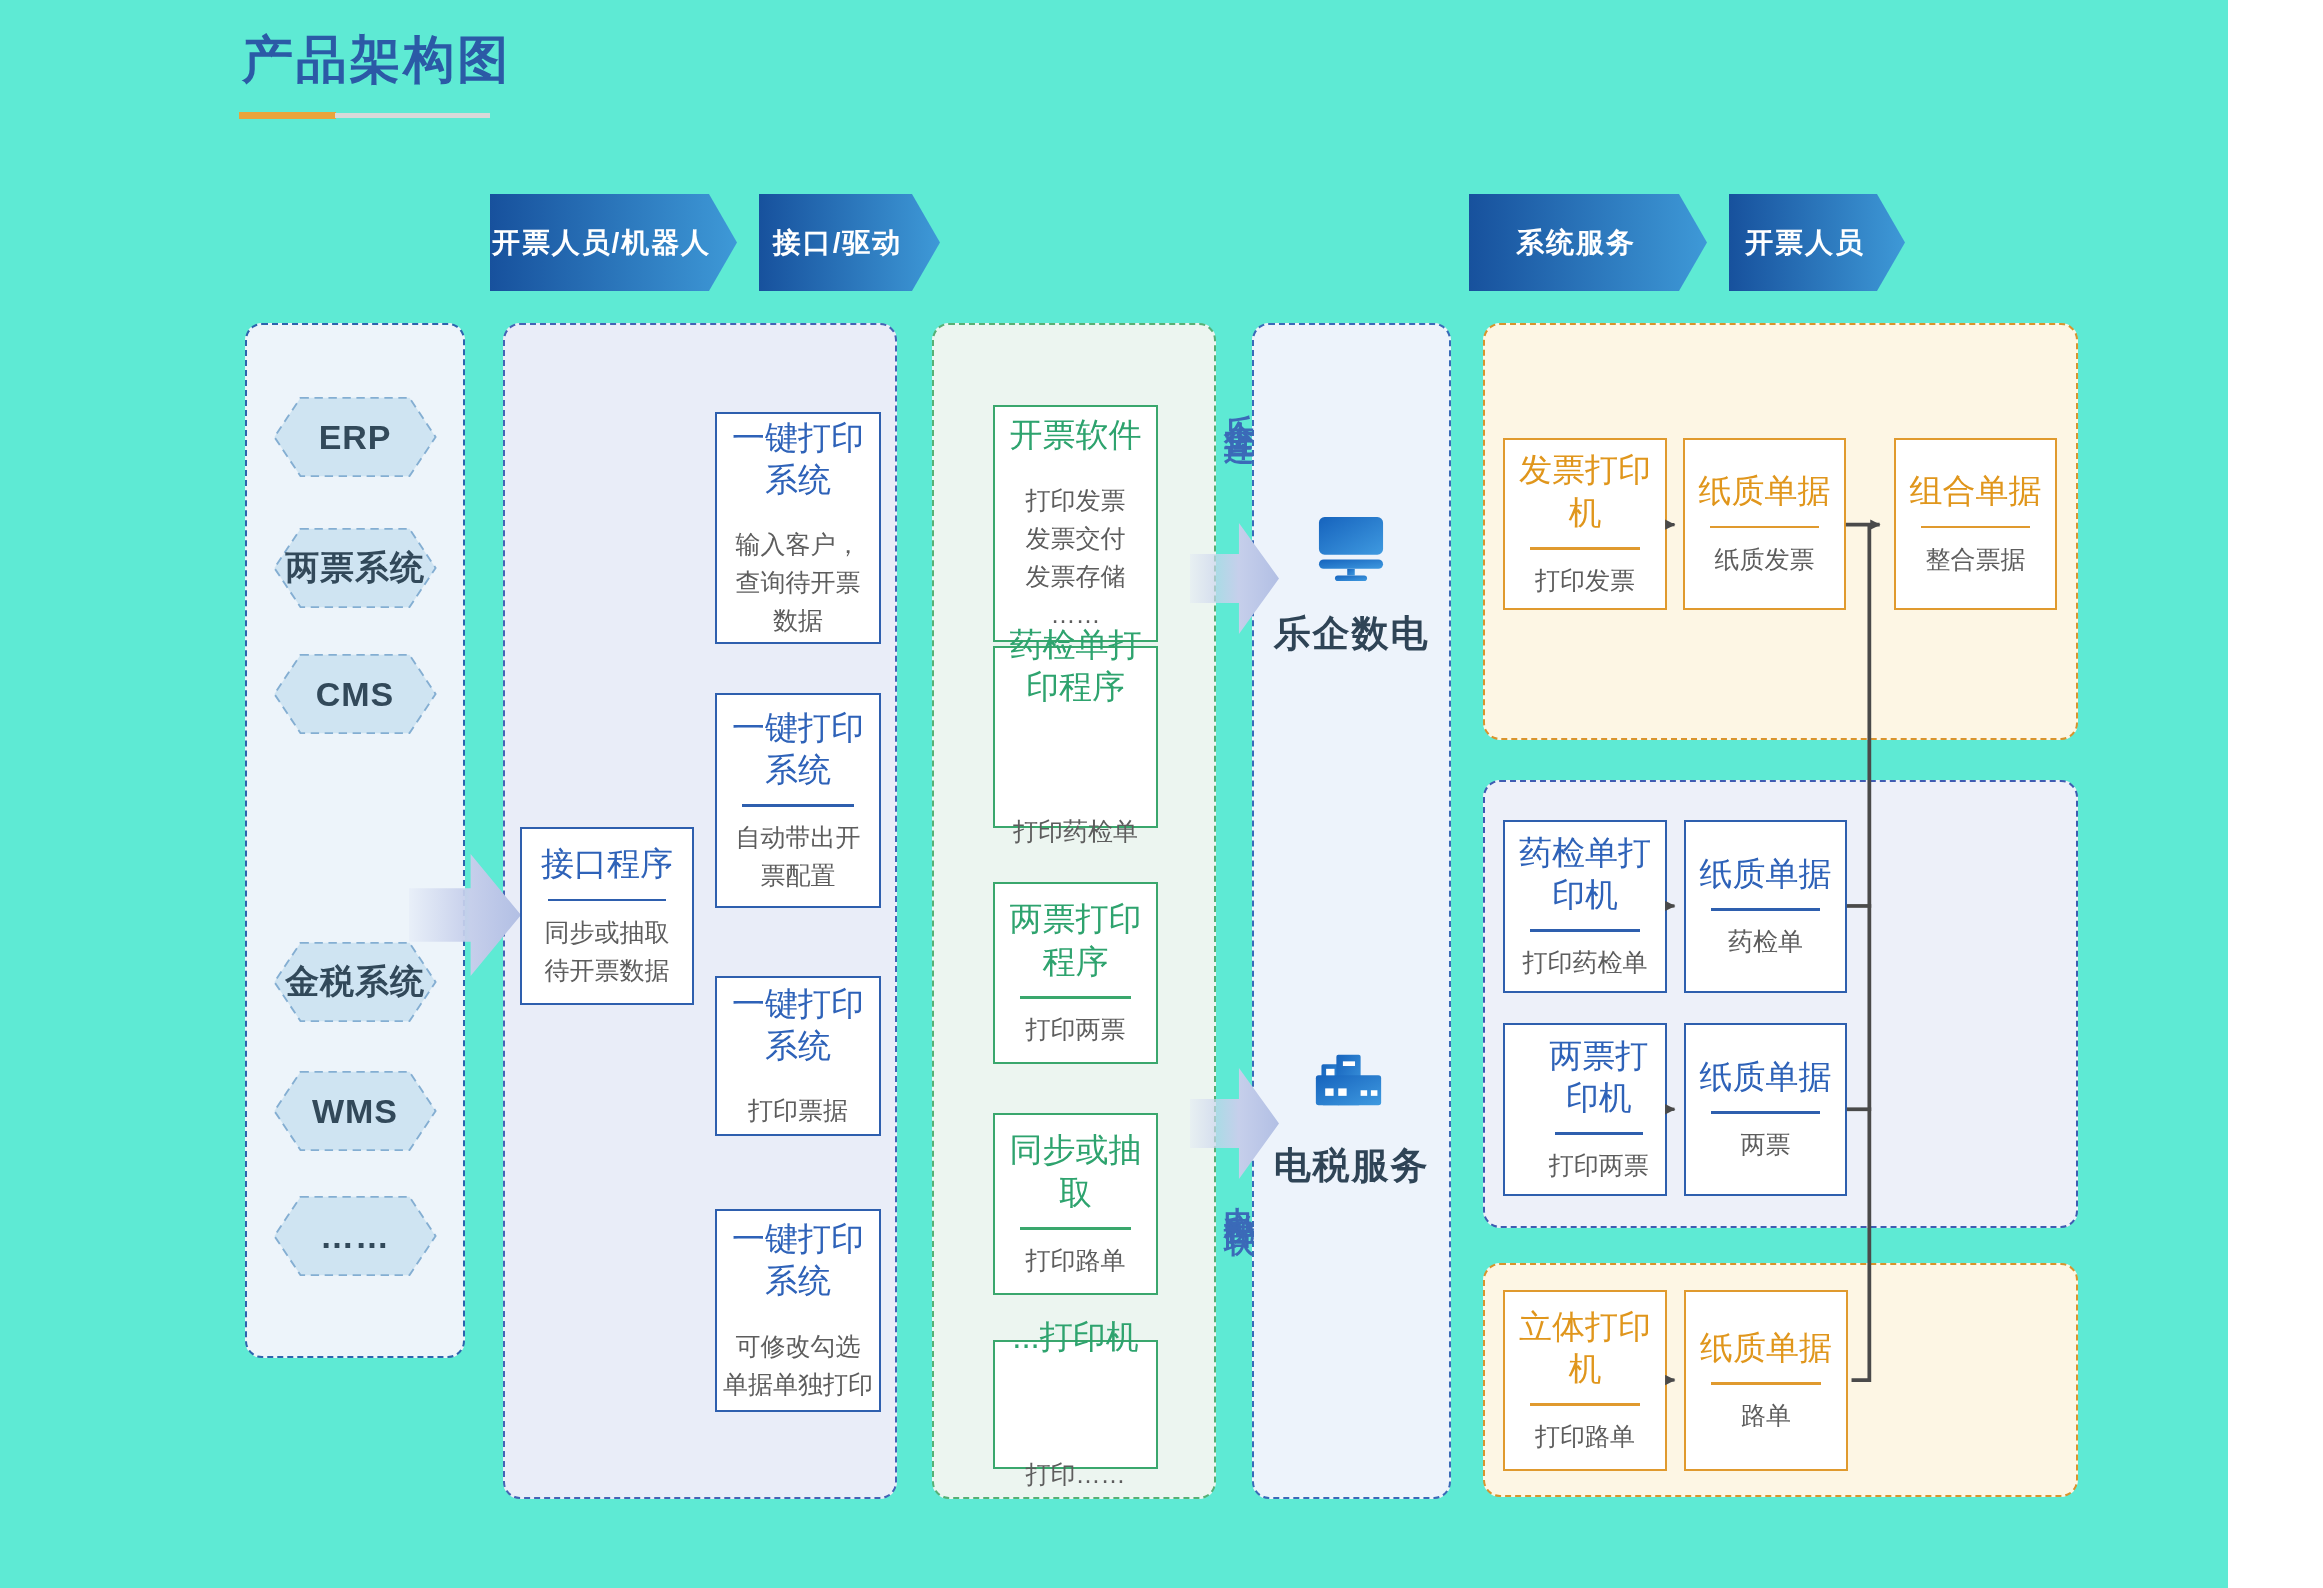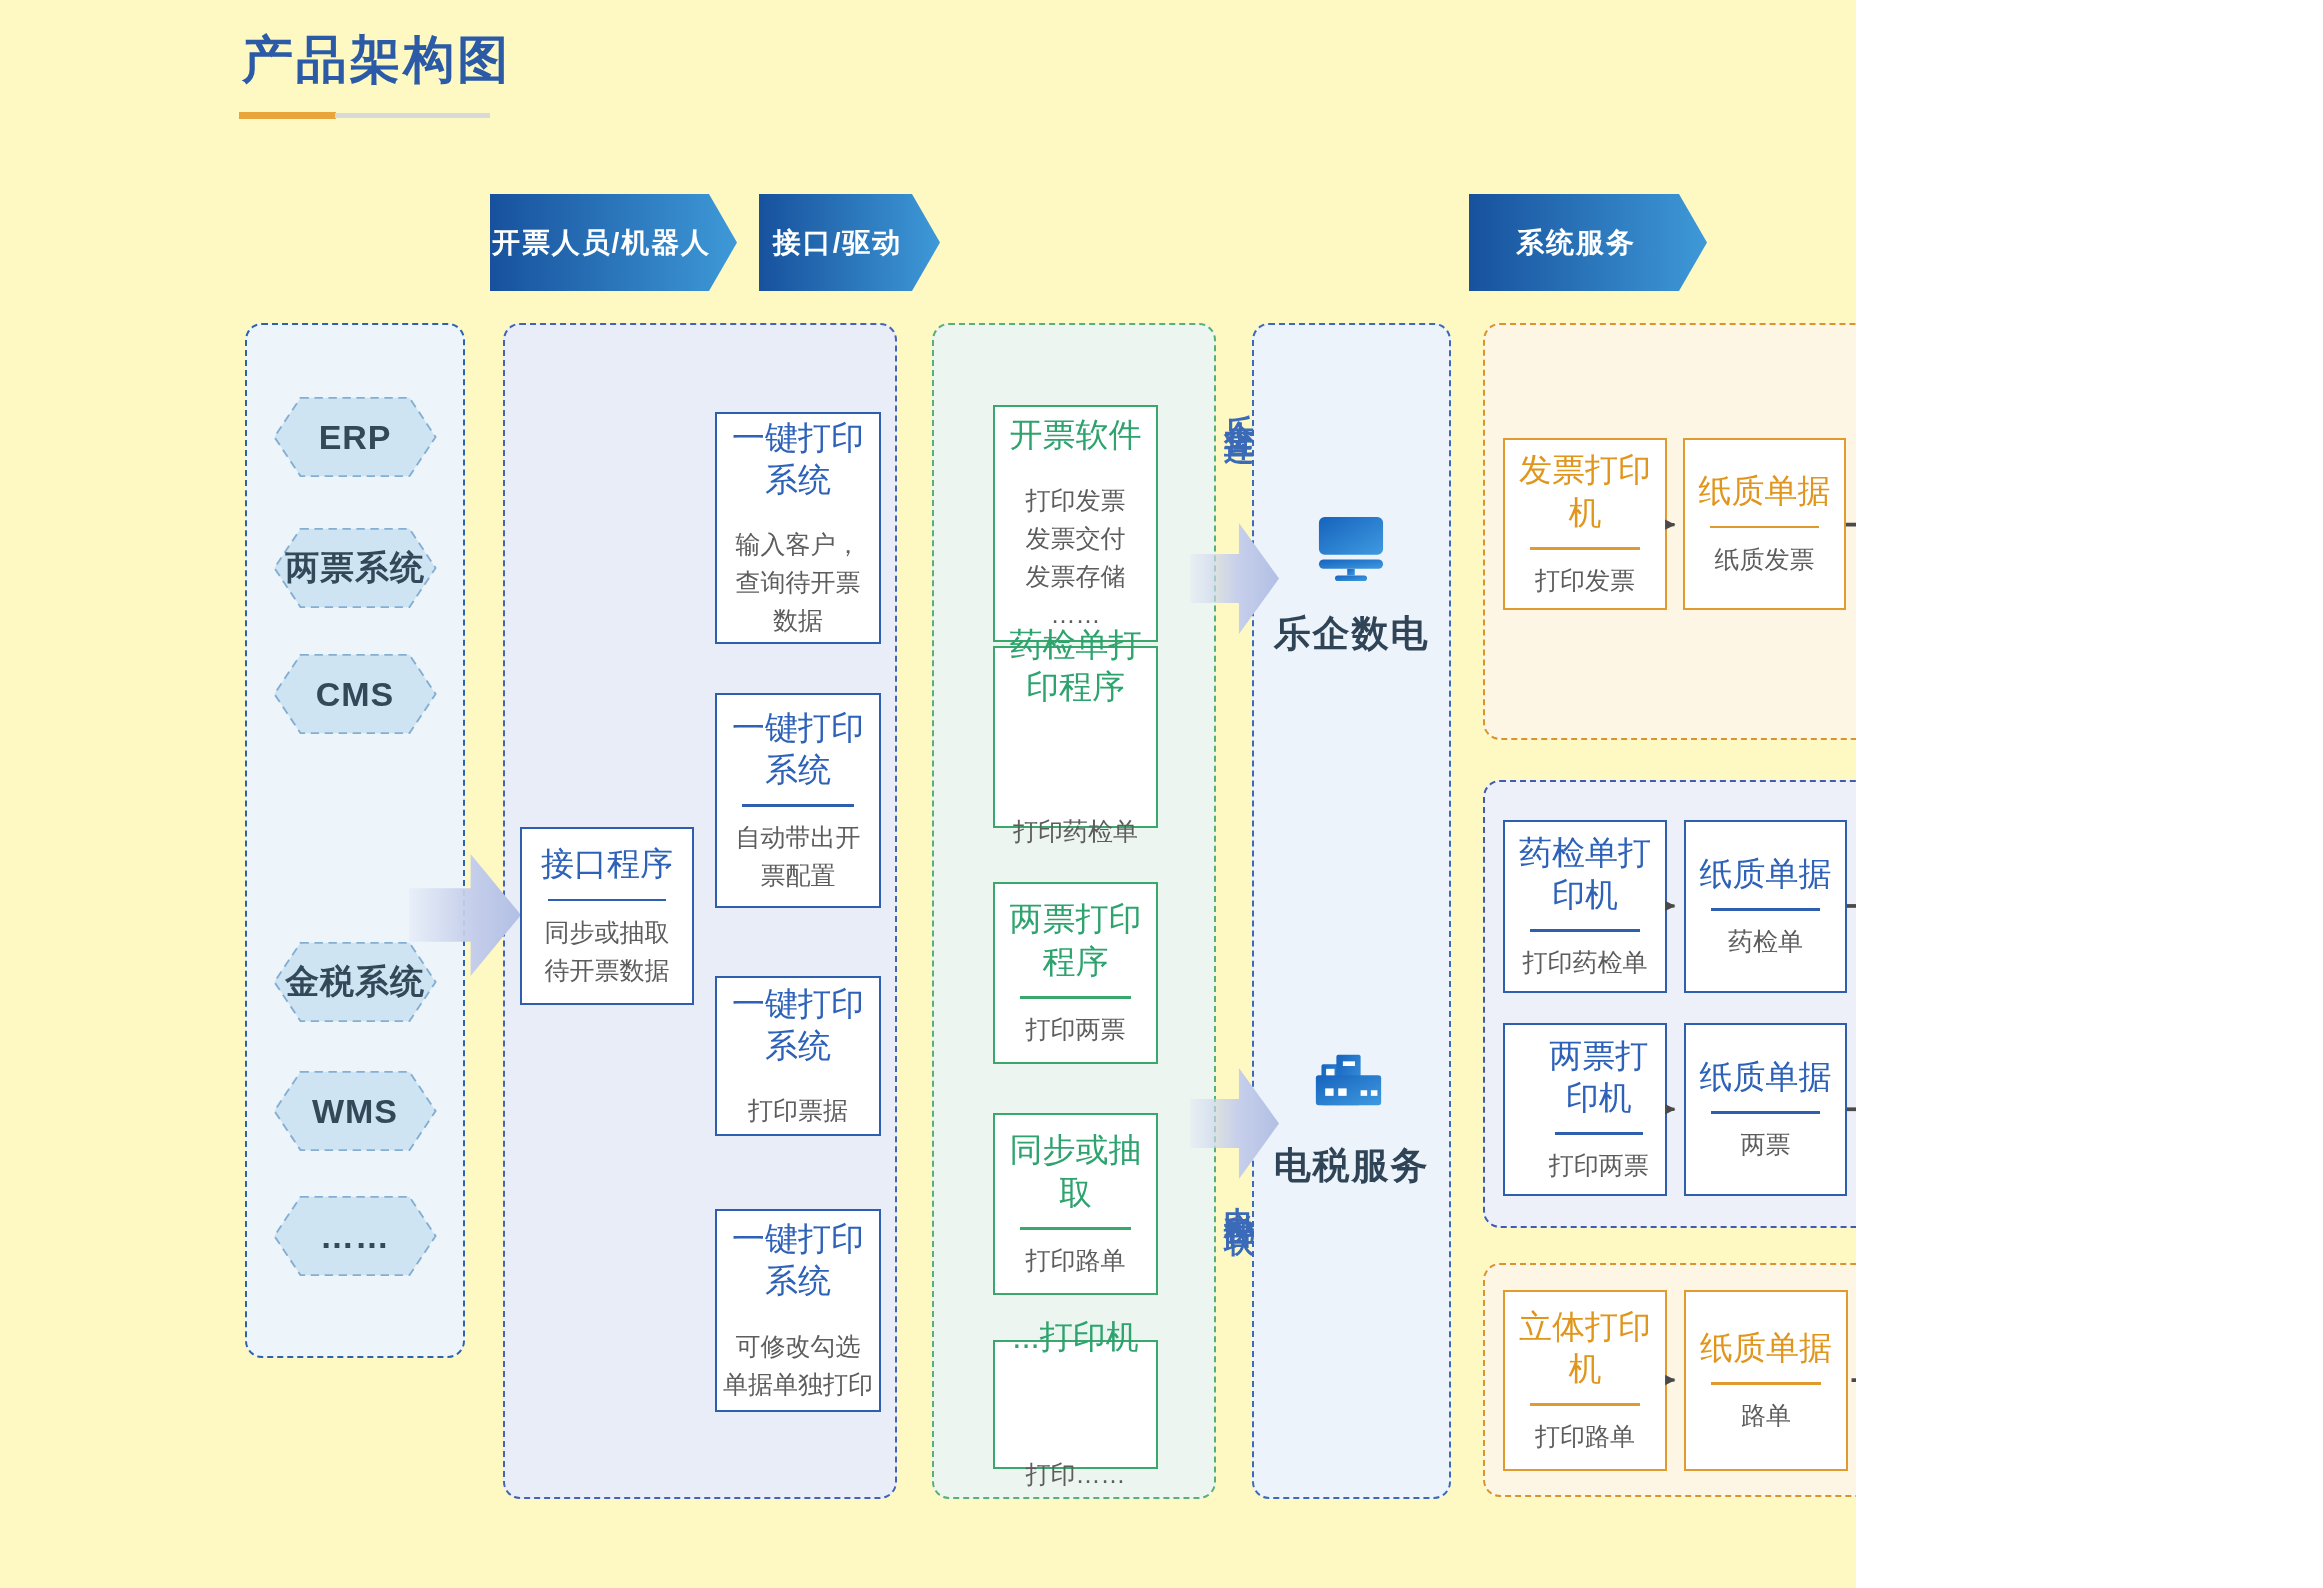--- a/index.html
+++ b/index.html
@@ -1,17 +1,17 @@
 <!DOCTYPE html>
 <html style="font-size:15px"><head>
 <meta charset="utf-8">
 <style>
   html,body{margin:0;padding:0;background:#fff;}
   .canvas{
-    position:relative;width:1856px;height:1588px;background:#fef9c3;overflow:hidden;
+    position:relative;width:2228px;height:1588px;background:#5eead4;overflow:hidden;
     font-family:"Liberation Sans","DejaVu Sans",sans-serif;
   }
   
   .page-title{position:absolute;left:242px;top:26px;font-size:51px;font-weight:700;color:#2b5aa6;letter-spacing:2.8px;}
   .rule-orange{position:absolute;left:239px;top:112px;width:97px;height:6.6px;background:#e9a43b;}
   .rule-gray{position:absolute;left:335px;top:113px;width:155px;height:4.7px;background:#d9d9d9;}
   
   .banner{
     position:absolute;top:194px;height:97px;display:flex;align-items:center;justify-content:center;
     color:#fff;font-size:28px;font-weight:600;letter-spacing:1.9px;padding-right:24px;box-sizing:border-box;
@@ -60,20 +60,21 @@
 
 <div class="canvas">
 
   <div class="page-title">产品架构图</div>
   <div class="rule-orange"></div>
   <div class="rule-gray"></div>
 
   <div class="banner" style="left:490px;width:247px;">开票人员/机器人</div>
   <div class="banner" style="left:759px;width:181px;">接口/驱动</div>
   <div class="banner" style="left:1469px;width:238px;">系统服务</div>
+  <div class="banner" style="left:1729px;width:176px;">开票人员</div>
 
   <div class="panel src"></div>
   <div class="panel op"></div>
   <div class="panel drv"></div>
   <div class="panel svc"></div>
   <div class="panel sec1"></div>
   <div class="panel sec2"></div>
   <div class="panel sec3"></div>
 
   <div class="hex" style="top:396px;">

